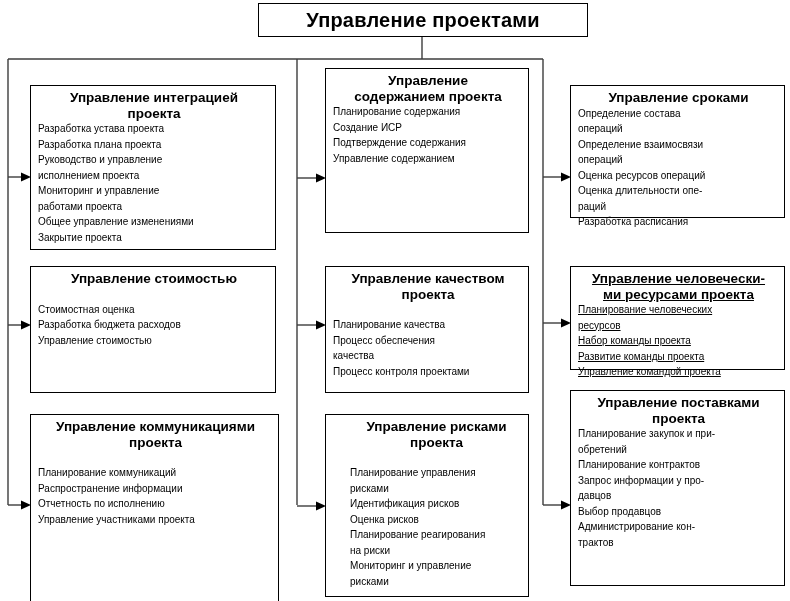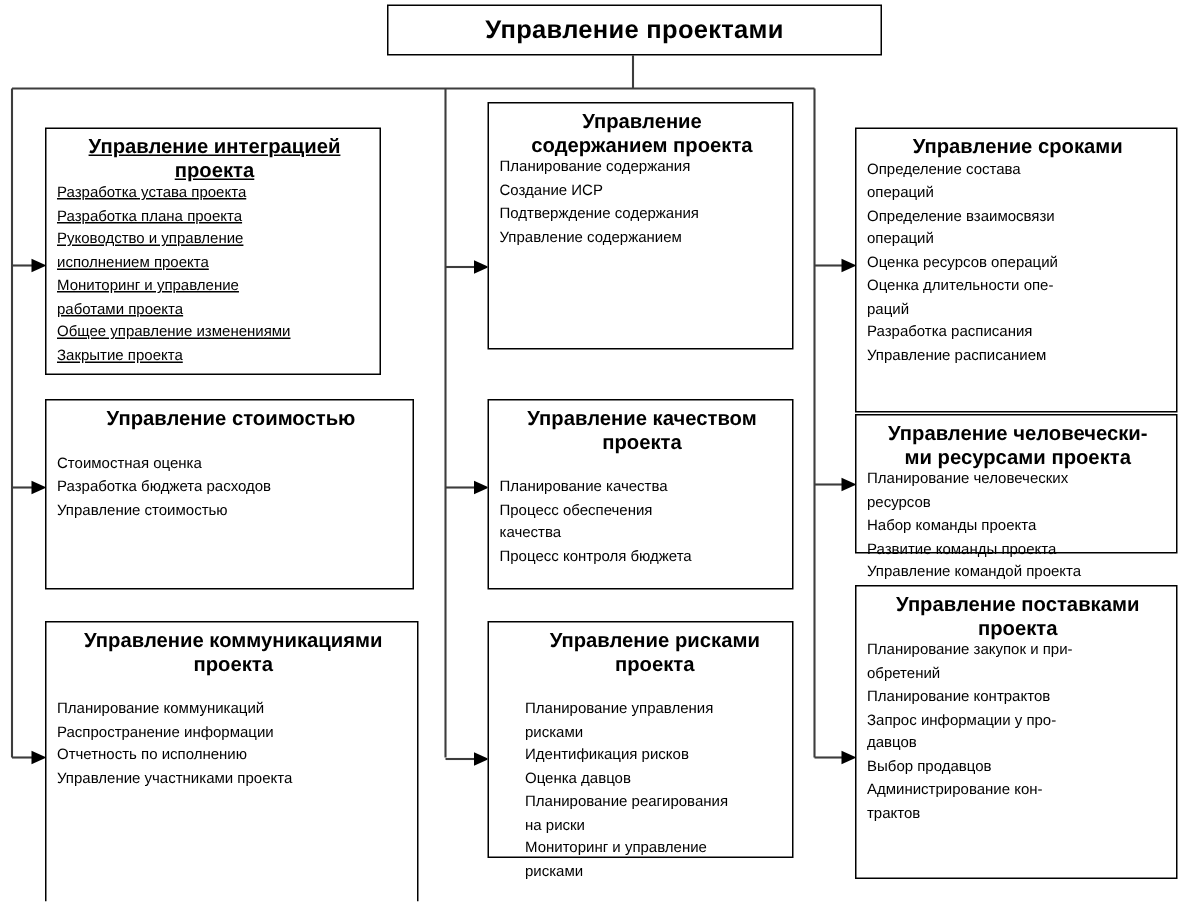--- a/index.html
+++ b/index.html
@@ -21,21 +21,21 @@
     position: absolute;
     left: 258px; top: 3px;
     width: 330px; height: 34px;
     border: 1.5px solid #000000;
     background: #ffffff;
     box-sizing: border-box;
     display: flex;
     align-items: center;
     justify-content: center;
     font-weight: bold;
-    font-size: 17px;
+    font-size: 20px;
     letter-spacing: 0.2px;
   }
   .cbox {
     position: absolute;
     border: 1.5px solid #000000;
     background: #ffffff;
     box-sizing: border-box;
     padding: 4px 5px 3px 7px;
   }
   .cbox .title {
@@ -45,28 +45,28 @@
     text-align: center;
     white-space: pre-line;
   }
   .cbox.gap .title { margin-bottom: 15px; }
   .cbox .items .item {
     font-size: 10px;
     line-height: 15.5px;
     white-space: pre-line;
   }
   
-  .pos1 { left: 30px;  top: 85px;  width: 224px; height: 165px; text-decoration: underline; }
+  .pos1 { left: 30px;  top: 85px;  width: 246px; height: 165px; }
   .pos2 { left: 325px; top: 68px;  width: 204px; height: 165px; }
-  .pos3 { left: 570px; top: 85px;  width: 215px; height: 190px; }
+  .pos3 { left: 570px; top: 85px;  width: 215px; height: 133px; }
   .pos4 { left: 30px;  top: 266px; width: 246px; height: 127px; }
   .pos5 { left: 325px; top: 266px; width: 204px; height: 127px; }
-  .pos6 { left: 570px; top: 276px; width: 215px; height: 93px; }
+  .pos6 { left: 570px; top: 266px; width: 215px; height: 104px; text-decoration: underline; }
   .pos7 { left: 30px;  top: 414px; width: 249px; height: 201px; }
-  .pos8 { left: 325px; top: 414px; width: 204px; height: 158px; padding-left: 24px; }
+  .pos8 { left: 325px; top: 414px; width: 204px; height: 183px; padding-left: 24px; }
   .pos9 { left: 570px; top: 390px; width: 215px; height: 196px; }
 </style>
 </head>
 <body>
 
 <div class="canvas">
 
   <svg class="connectors" width="790" height="601" viewBox="0 0 790 601" xmlns="http://www.w3.org/2000/svg">
     <g stroke="#3d3d3d" stroke-width="1.4" fill="none">
       <path d="M422,36 L422,59"></path>
@@ -131,40 +131,39 @@
     <div class="title">Управление сроками</div>
     <div class="items">
         <div class="item">Определение состава
 операций</div>
         <div class="item">Определение взаимосвязи
 операций</div>
         <div class="item">Оценка ресурсов операций</div>
         <div class="item">Оценка длительности опе-
 раций</div>
         <div class="item">Разработка расписания</div>
-        <div class="item">Управление расписанием</div>
       </div>
   </div>
 
   <div class="cbox gap pos4">
     <div class="title">Управление стоимостью</div>
     <div class="items">
         <div class="item">Стоимостная оценка</div>
         <div class="item">Разработка бюджета расходов</div>
         <div class="item">Управление стоимостью</div>
       </div>
   </div>
   <div class="cbox gap pos5">
     <div class="title">Управление качеством
 проекта</div>
     <div class="items">
         <div class="item">Планирование качества</div>
         <div class="item">Процесс обеспечения
 качества</div>
-        <div class="item">Процесс контроля бюджета</div>
+        <div class="item">Процесс контроля проектами</div>
       </div>
   </div>
   <div class="cbox pos6">
     <div class="title">Управление человечески-
 ми ресурсами проекта</div>
     <div class="items">
         <div class="item">Планирование человеческих
 ресурсов</div>
         <div class="item">Набор команды проекта</div>
         <div class="item">Развитие команды проекта</div>
@@ -182,21 +181,21 @@
         <div class="item">Управление участниками проекта</div>
       </div>
   </div>
   <div class="cbox gap pos8">
     <div class="title">Управление рисками
 проекта</div>
     <div class="items">
         <div class="item">Планирование управления
 рисками</div>
         <div class="item">Идентификация рисков</div>
-        <div class="item">Оценка давцов</div>
+        <div class="item">Оценка рисков</div>
         <div class="item">Планирование реагирования
 на риски</div>
         <div class="item">Мониторинг и управление
 рисками</div>
       </div>
   </div>
   <div class="cbox pos9">
     <div class="title">Управление поставками
 проекта</div>
     <div class="items">

